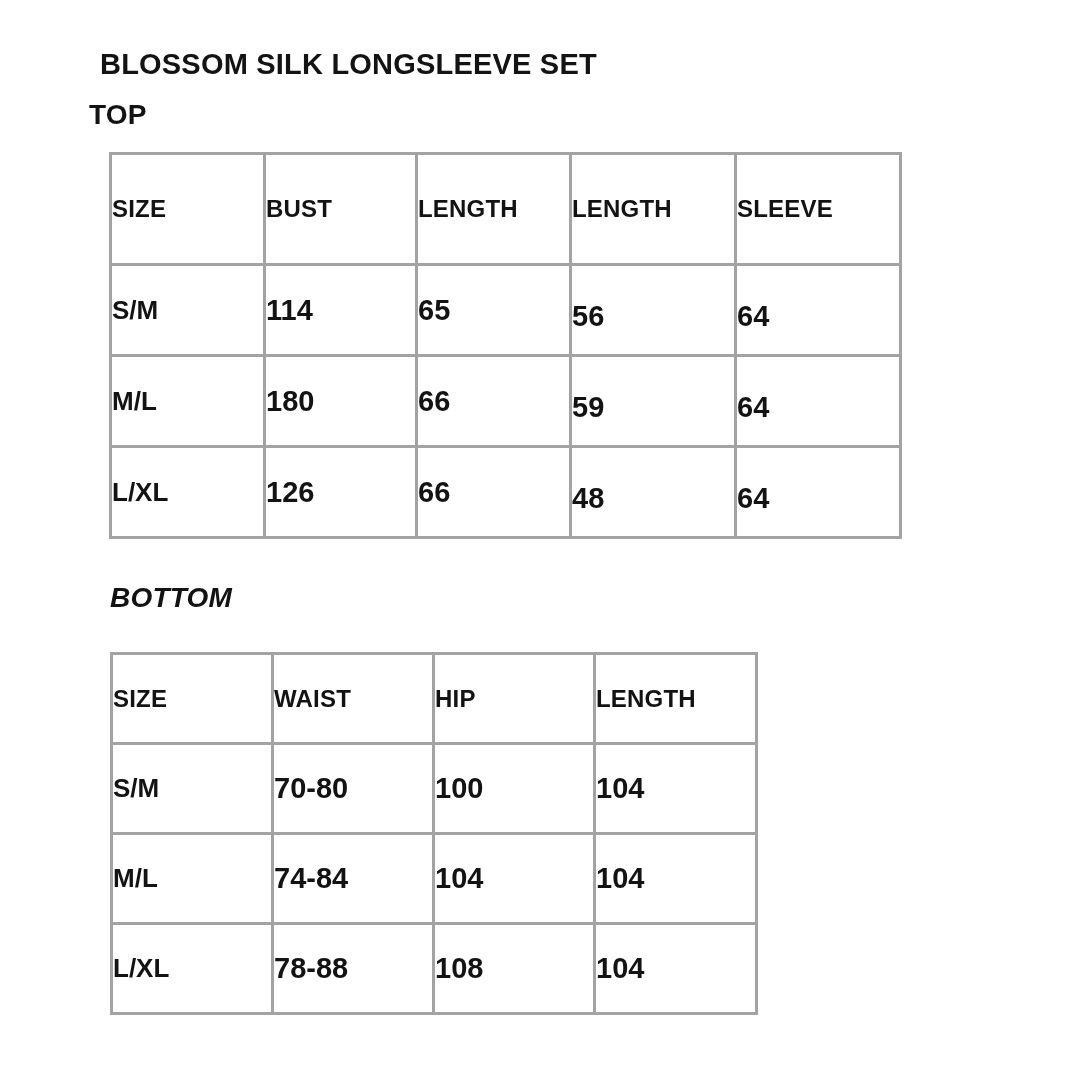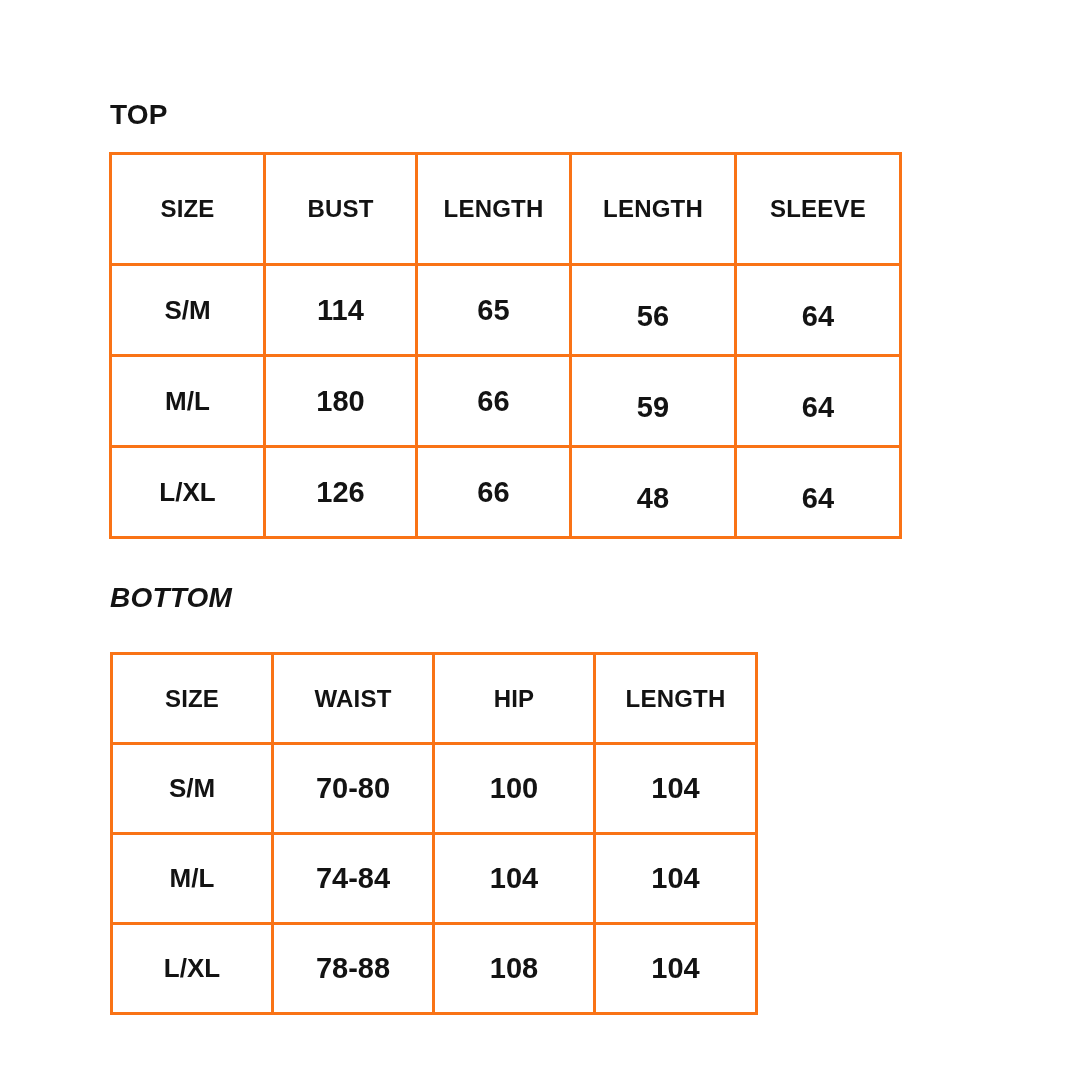--- a/index.html
+++ b/index.html
@@ -27,32 +27,32 @@
     white-space: nowrap;
   }
   .section-heading {
     position: absolute;
     font-size: 28px;
     font-weight: 700;
     letter-spacing: 0.2px;
     line-height: 1.1;
     white-space: nowrap;
   }
-  .heading-top    { left: 110px; top: 100px; }
+  .heading-top    { left: 89px; top: 100px; }
   .heading-bottom { left: 110px; top: 583px; font-style: italic; }
 
   table.size-table {
     position: absolute;
     border-collapse: collapse;
     table-layout: fixed;
     background: #ffffff;
   }
   table.size-table td, table.size-table th {
-    border: 3px solid #f97316;
-    text-align: center;
+    border: 3px solid #a3a3a3;
+    text-align: left;
     vertical-align: middle;
     padding: 0;
     font-weight: 700;
   }
   .table-top    { left: 109px; top: 152px; width: 790px; }
   .table-bottom { left: 110px; top: 652px; width: 645px; }
 
   th.header-cell { font-size: 24px; letter-spacing: 0.2px; }
   td.size-cell   { font-size: 26px; }
   td.value-cell  { font-size: 29px; }
@@ -63,20 +63,21 @@
   tr.header-row-top    { height: 111px; }
   tr.data-row-top      { height: 91px;  }
   tr.header-row-bottom { height: 90px;  }
   tr.data-row-bottom   { height: 90px;  }
 </style>
 </head>
 <body>
 
 <div class="canvas">
 
+  <div class="page-title">BLOSSOM SILK LONGSLEEVE SET</div>
 
   <div class="section-heading heading-top">TOP</div>
 
   <table class="size-table table-top">
     <colgroup>
       <col style="width:154px">
       <col style="width:152px">
       <col style="width:154px">
       <col style="width:165px">
       <col style="width:165px">

